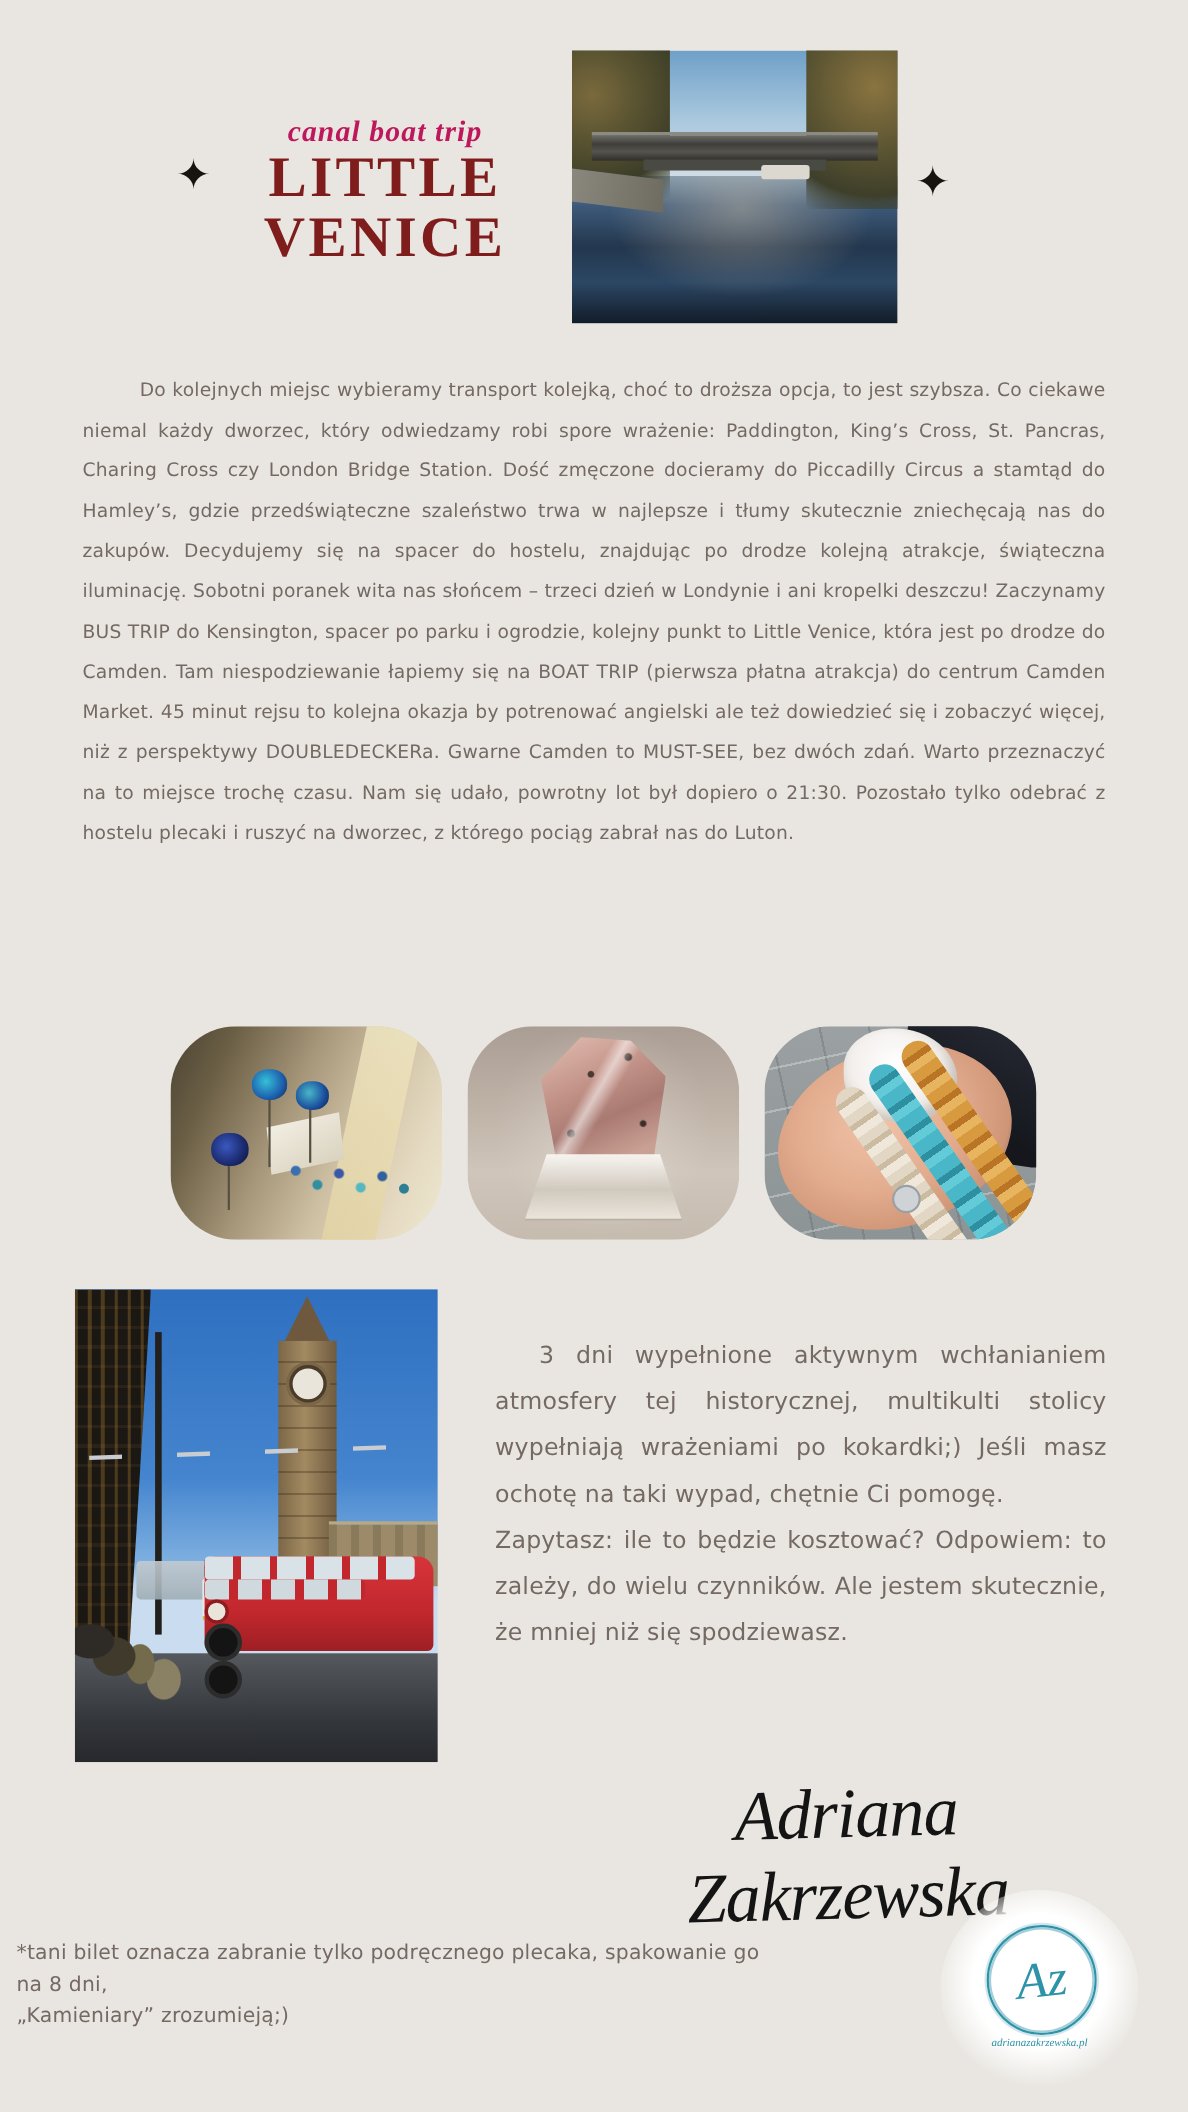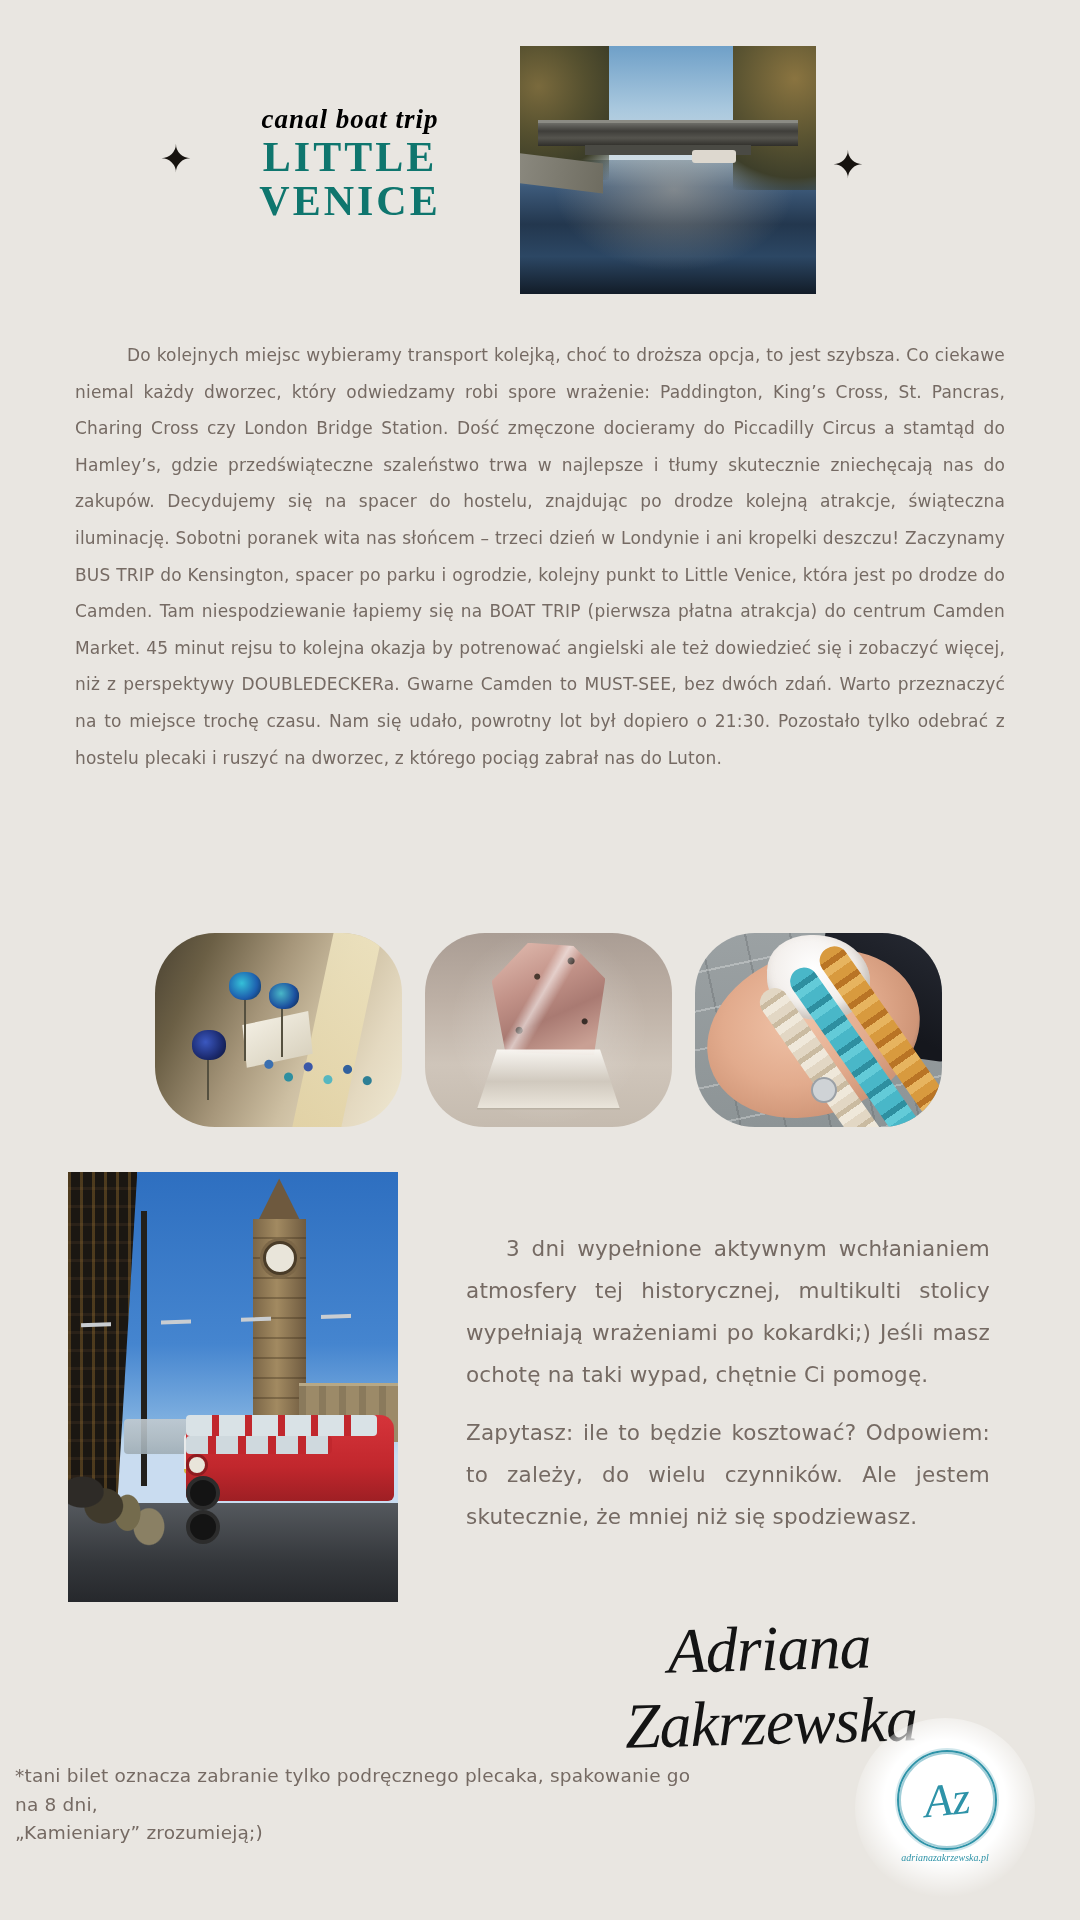--- a/index.html
+++ b/index.html
@@ -3,23 +3,23 @@
 <meta charset="utf-8">
 <style>
   html,body{margin:0;padding:0;}
   .page{position:relative;width:1080px;height:1920px;background:#e9e6e1;overflow:hidden;
         font-family:"DejaVu Sans",sans-serif;}
 
   
   .sparkle{position:absolute;color:#17130f;font-size:38px;line-height:1;}
   .header-block{position:absolute;left:170px;top:104px;width:360px;text-align:center;}
   .kicker{font-family:"Liberation Serif",serif;font-style:italic;font-weight:bold;
-          font-size:27px;color:#000000;letter-spacing:1px;}
-  .title{font-family:"Liberation Serif",serif;font-weight:bold;font-size:42px;
-         color:#0f766e;letter-spacing:3px;line-height:1.05;}
+          font-size:27px;color:#be185d;letter-spacing:1px;}
+  .title{font-family:"Liberation Serif",serif;font-weight:bold;font-size:52px;
+         color:#7f1d1d;letter-spacing:3px;line-height:1.05;}
 
   
   .photo{position:absolute;overflow:hidden;}
   .photo > div{position:absolute;}
 
   
   .canal{left:520px;top:46px;width:296px;height:248px;}
   .c-sky{left:0;top:0;width:100%;height:46%;background:linear-gradient(180deg,#6fa0c8 0%,#a9c8de 55%,#cfdce4 100%);}
   .c-water{left:0;bottom:0;width:100%;height:54%;
     background:radial-gradient(ellipse at 52% 22%,rgba(214,196,170,.45) 0%,rgba(214,196,170,0) 55%),
@@ -122,21 +122,21 @@
     background:repeating-linear-gradient(90deg,#c9cdd1 0 30px,transparent 30px 80px);}
   .b-people{left:0;bottom:8%;width:36%;height:32%;
     background:radial-gradient(ellipse at 12% 45%,#2e2b27 0 14%,transparent 15%),
                radial-gradient(ellipse at 30% 55%,#403a2c 0 16%,transparent 17%),
                radial-gradient(ellipse at 50% 60%,#746b4d 0 15%,transparent 16%),
                radial-gradient(ellipse at 68% 70%,#8a8064 0 13%,transparent 14%);}
 
   
   .offer{position:absolute;left:450px;top:1212px;width:556px;
     font-size:21.5px;line-height:42px;letter-spacing:.2px;color:#756a63;text-align:justify;}
-  .offer p{margin:16px;}
+  .offer p{margin:0;}
   .offer p.first{text-indent:40px;}
 
   
   .signature{position:absolute;left:520px;top:1612px;width:500px;text-align:center;
     font-family:"Liberation Serif",serif;font-style:italic;font-size:64px;color:#141414;
     transform:rotate(-1.5deg);letter-spacing:-1px;}
 
   
   .footnotes{position:absolute;left:15px;top:1762px;width:700px;
     font-size:18.5px;line-height:28.5px;letter-spacing:.2px;color:#756a63;}

